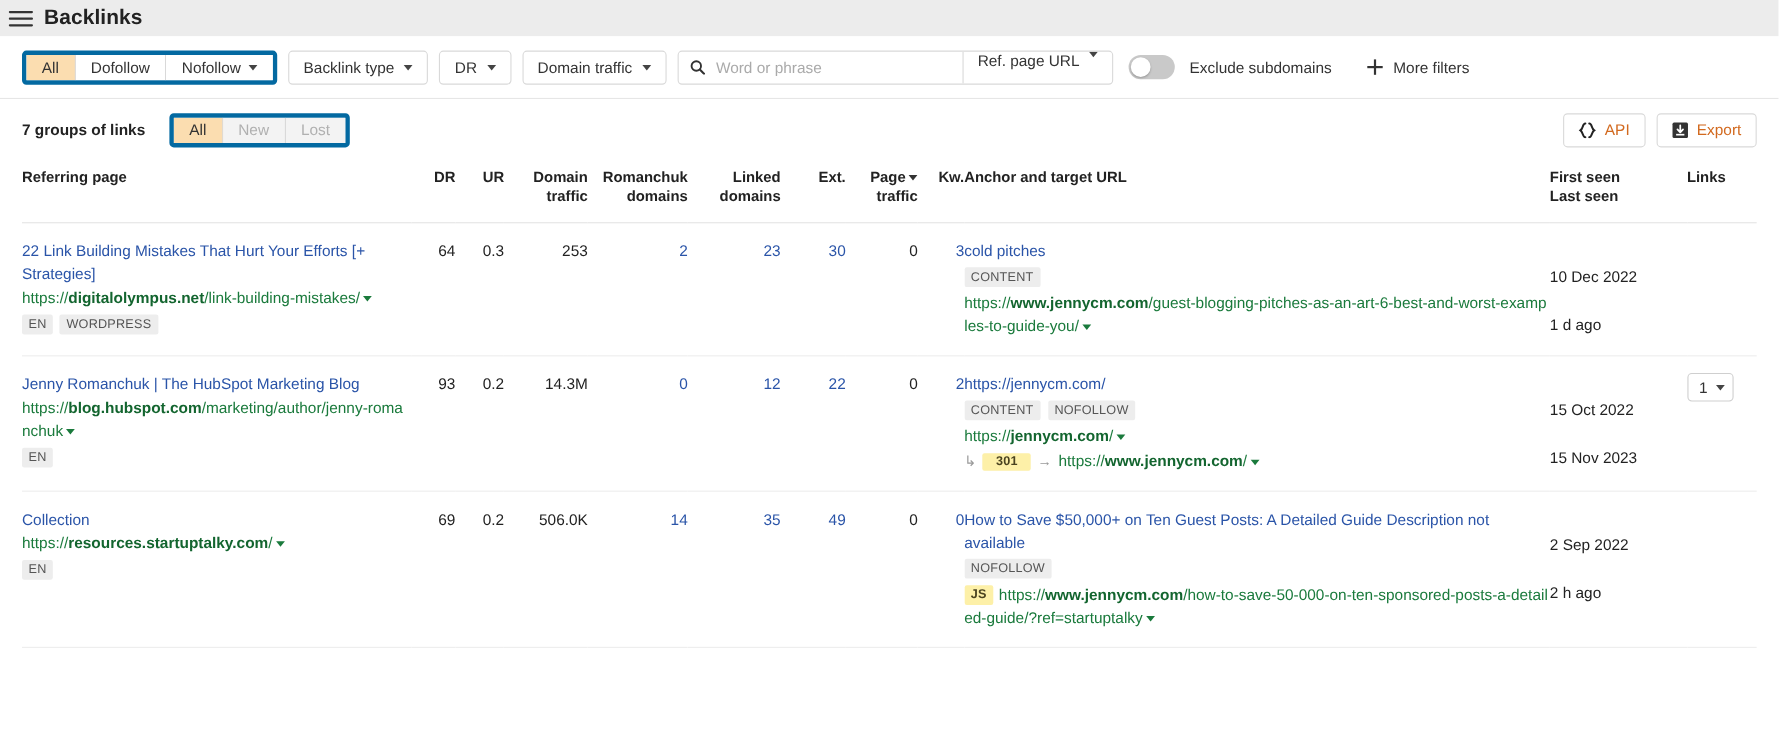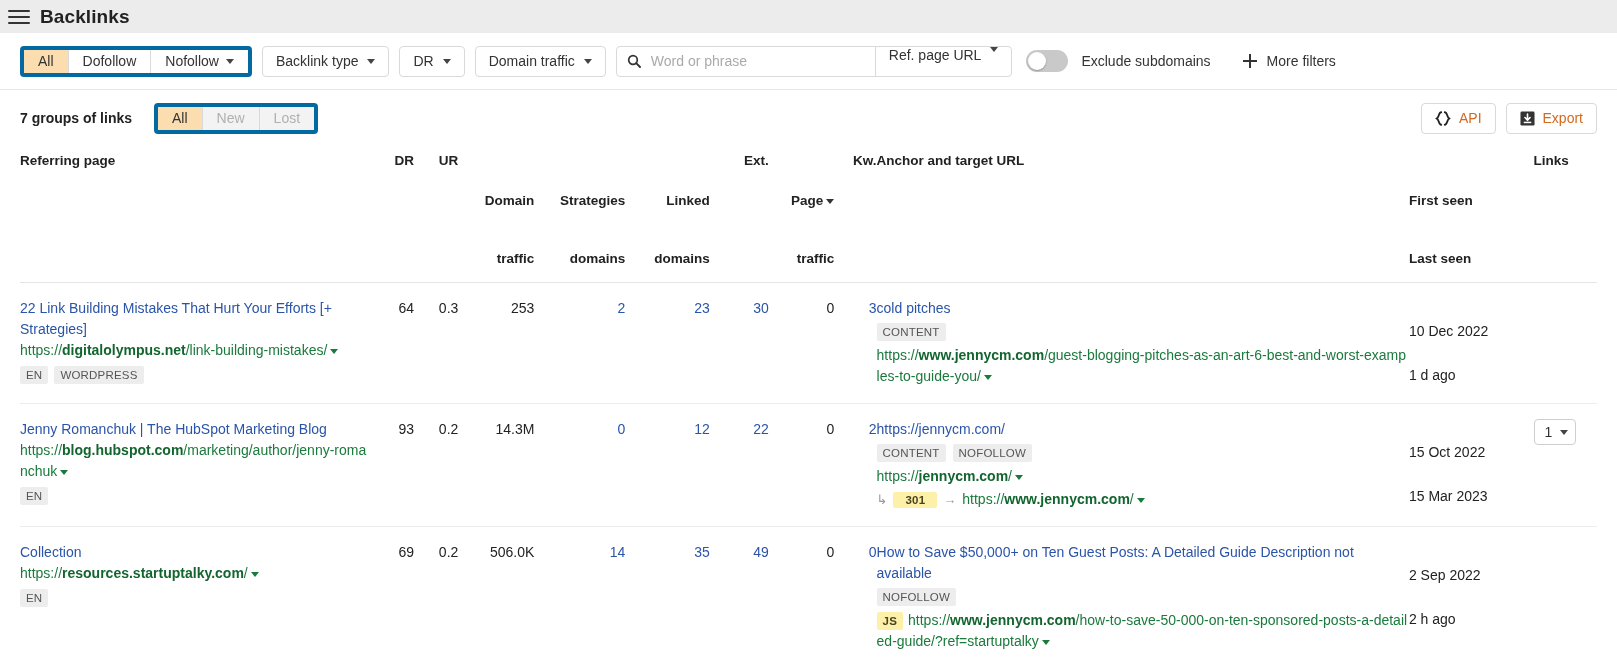--- a/index.html
+++ b/index.html
@@ -188,21 +188,21 @@
   th.c-dt    { width: 72px;  text-align: right; }
   th.c-rd    { width: 86px;  text-align: right; }
   th.c-ld    { width: 80px;  text-align: right; }
   th.c-ext   { width: 56px;  text-align: right; }
   th.c-pt    { width: 62px;  text-align: right; }
   th.c-kw    { width: 40px;  text-align: right; }
   th.c-anch  { width: 504px; text-align: left; padding-left: 24px; }
   th.c-seen  { width: 118px; text-align: left; }
   th.c-links { width: 60px;  text-align: left; padding-left: 14px;}
 
-  th .two { display: block; margin-top: 40px; }
+  th .two { display: block; }
   th .sortmark { margin-left: 3px; }
 
   table.bl tbody td {
     vertical-align: top;
     padding: 15px 0 16px 0;
     border-bottom: 1px solid #ededed;
     font-size: 14px;
     color: #222;
     line-height: 21px;
   }
@@ -383,21 +383,21 @@
         <span>DR</span>
       </th>
       <th class="c-ur">
         <span>UR</span>
       </th>
       <th class="c-dt">
         <span class="two">Domain</span>
         <span class="two">traffic</span>
       </th>
       <th class="c-rd">
-        <span class="two">Strategies</span>
+        <span class="two">Romanchuk</span>
         <span class="two">domains</span>
       </th>
       <th class="c-ld">
         <span class="two">Linked</span>
         <span class="two">domains</span>
       </th>
       <th class="c-ext">
         <span>Ext.</span>
       </th>
       <th class="c-pt">
@@ -475,21 +475,21 @@
             <div class="url">https://<b>jennycm.com</b>/<span class="caret green"></span></div>
             <div class="redirect-row">
               <span class="arrsym">↳</span>
               <span class="badge code301">301</span>
               <span class="arrsym">→</span>
               <span class="url">https://<b>www.jennycm.com</b>/<span class="caret green"></span></span>
             </div>
           </td>
      <td class="c-seen">
        <span class="seen-line">15 Oct 2022</span>
-       <span class="seen-line">15 Mar 2023</span>
+       <span class="seen-line">15 Nov 2023</span>
      </td>
      <td class="c-links"><span class="links-select">
               <span>1</span>
               <span class="caret"></span>
             </span></td>
         </tr>
         <tr>
           <td class="c-ref">
        <a class="title-link">Collection</a>
        <div class="url">https://<b>resources.startuptalky.com</b>/<span class="caret green"></span></div>

